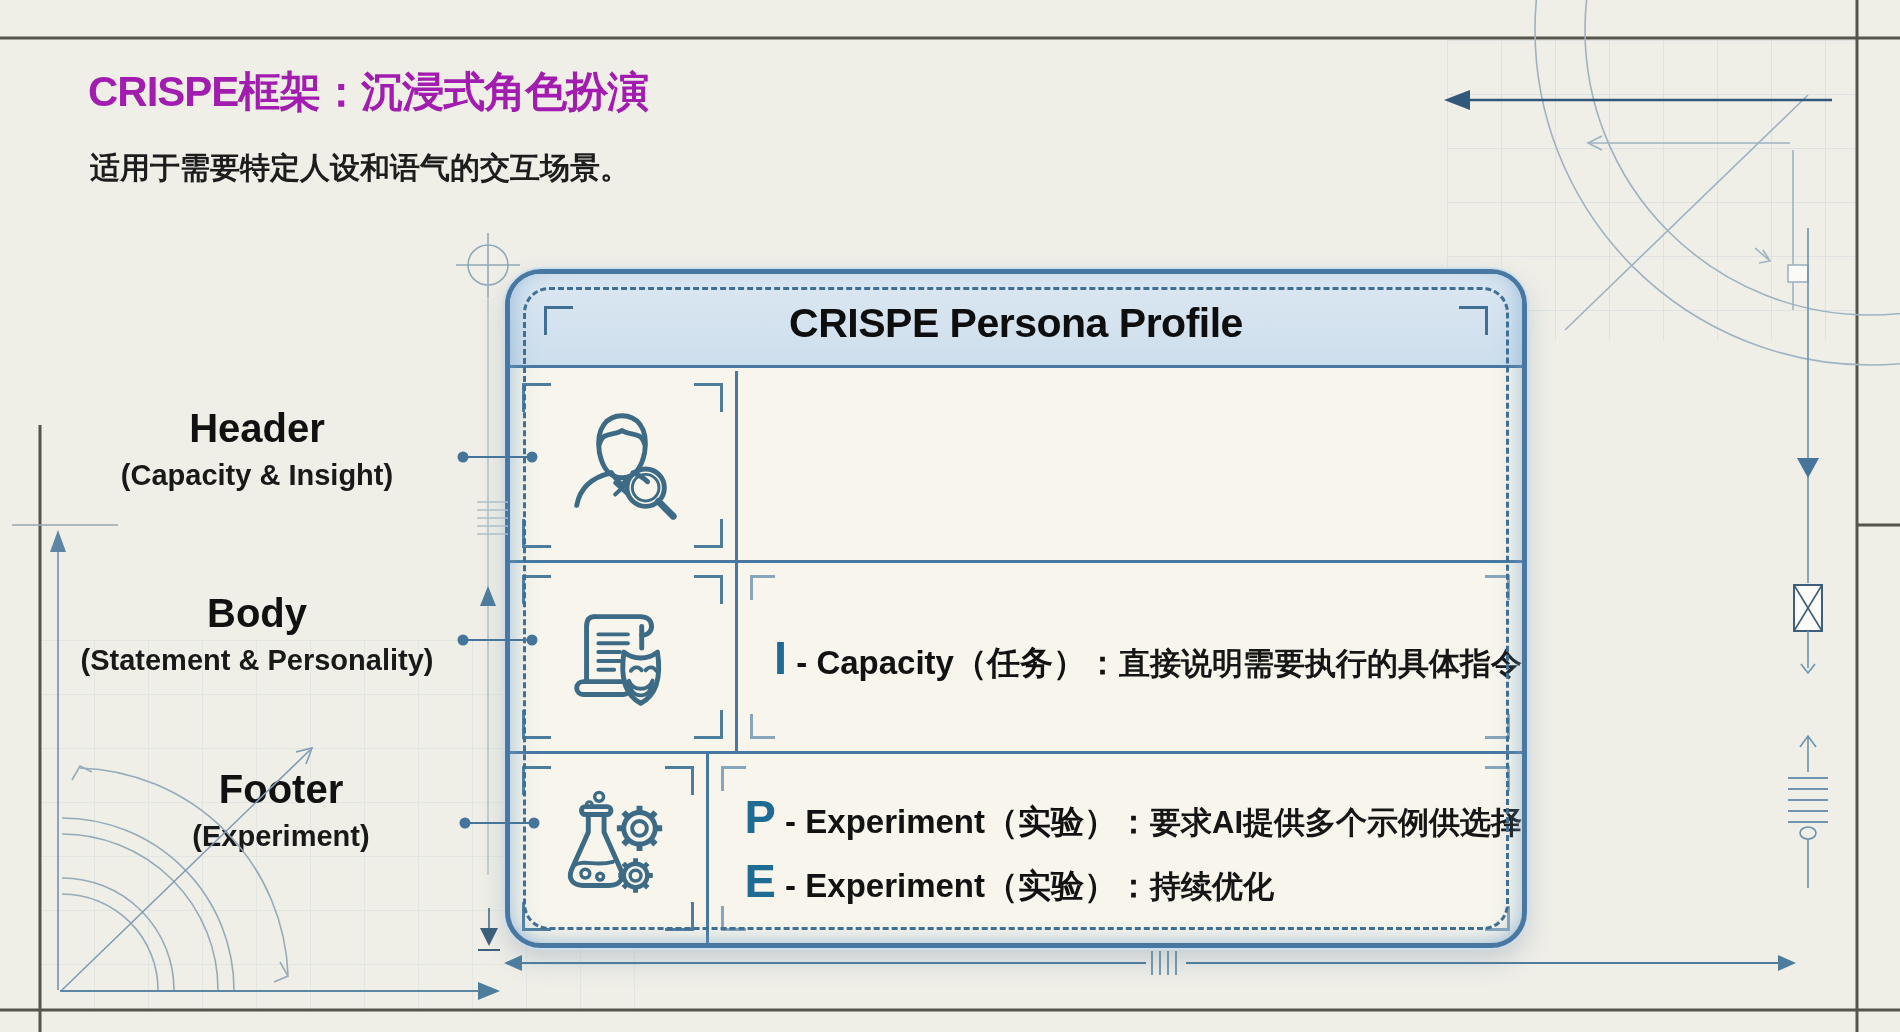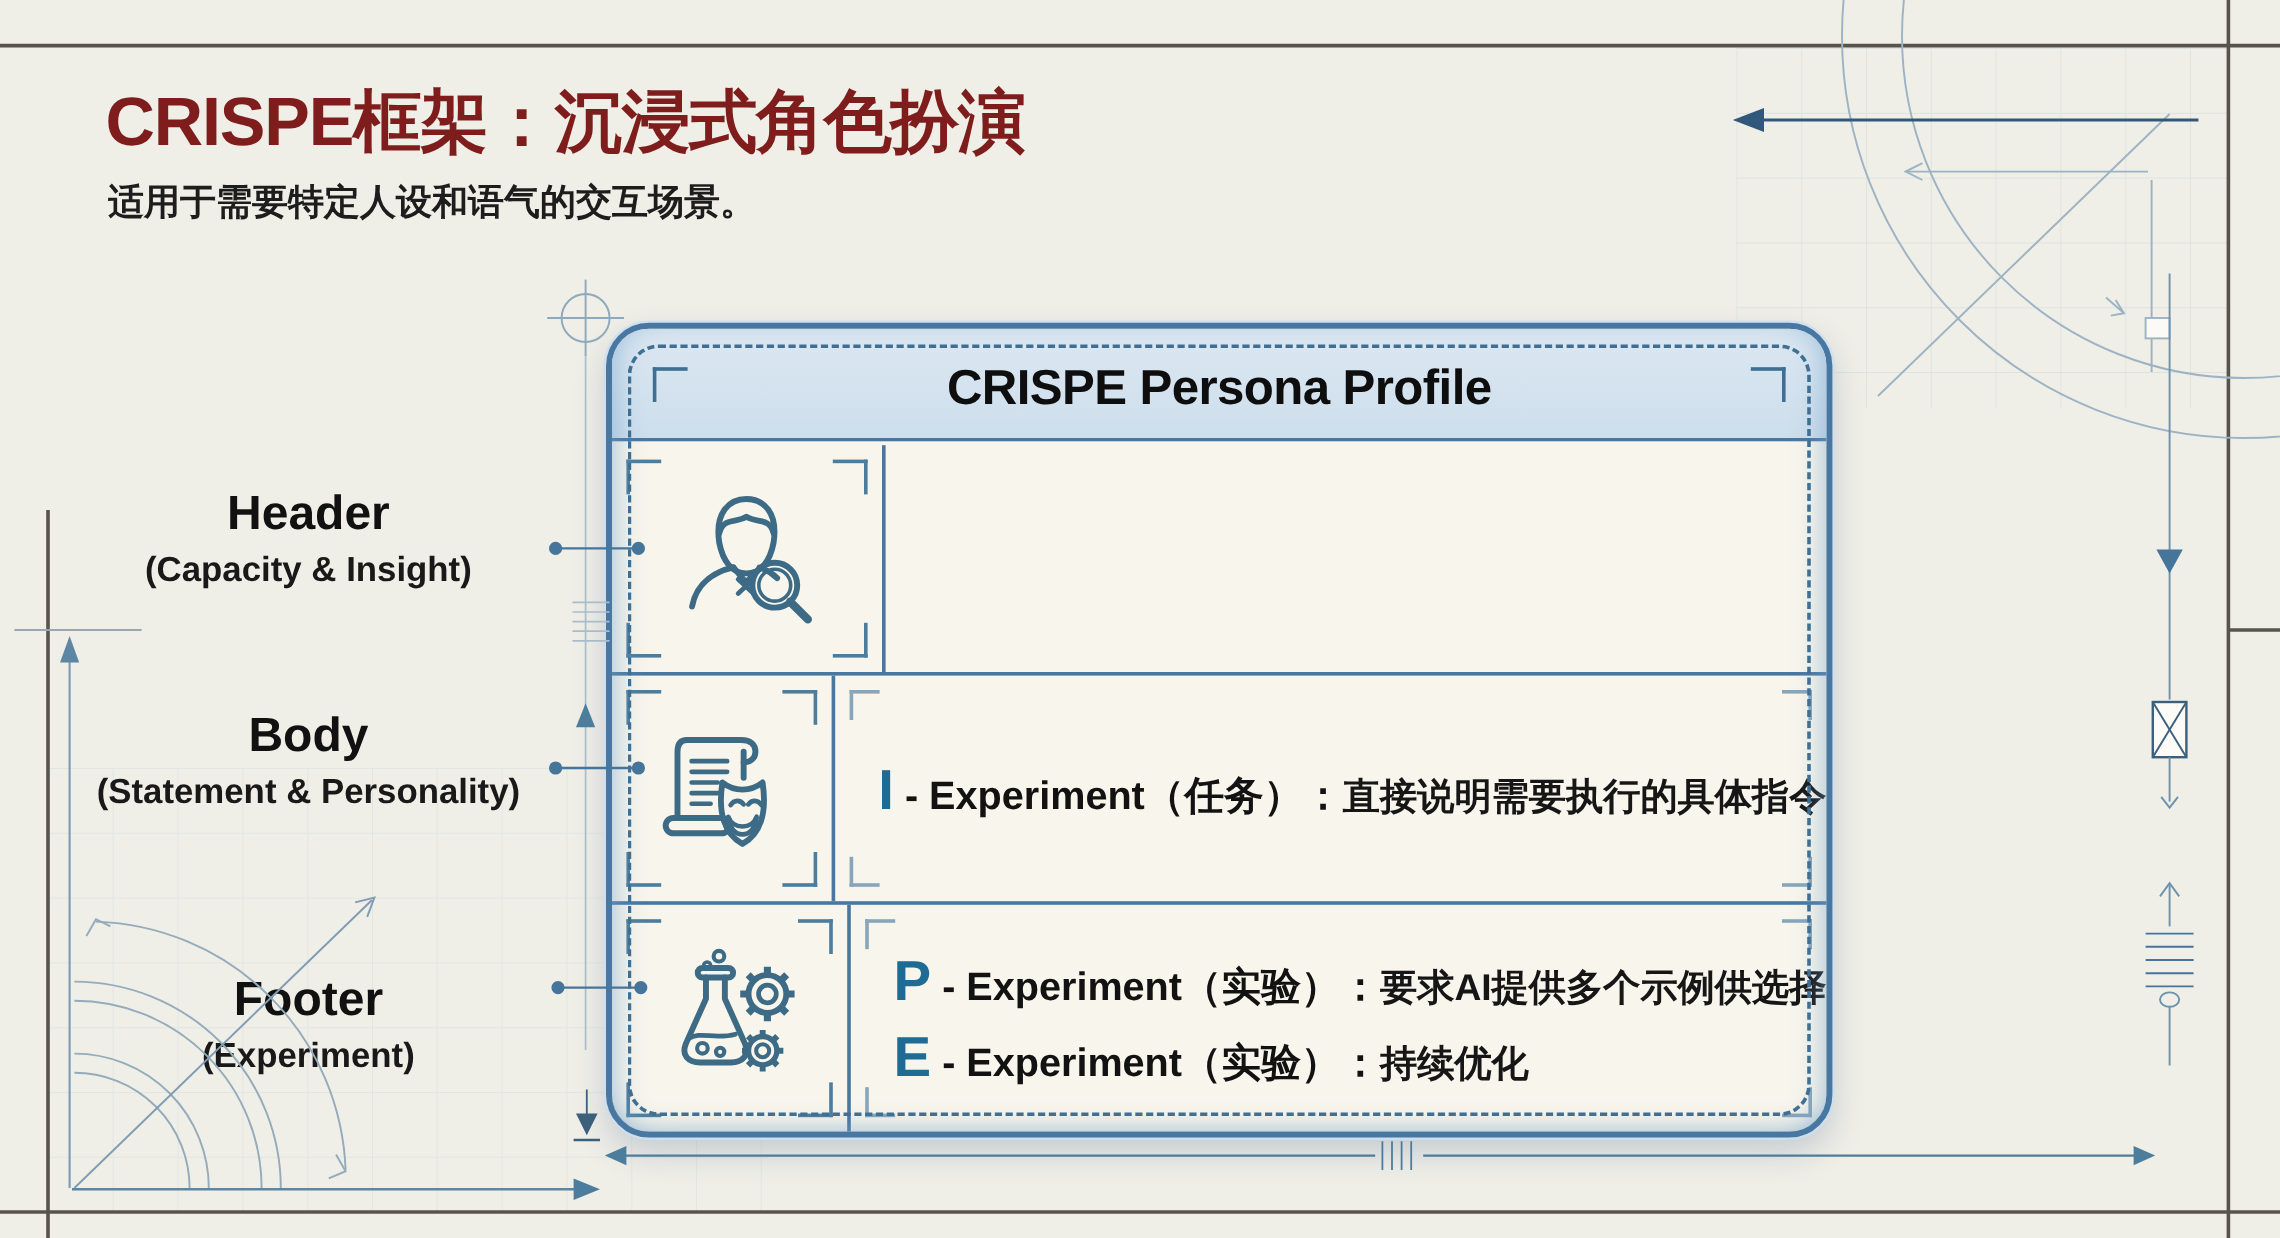--- a/index.html
+++ b/index.html
@@ -3,22 +3,22 @@
 <meta charset="utf-8">
 <style>
   html,body{margin:0;padding:0;width:1900px;height:1032px;overflow:hidden;
     background:#efeee7;font-family:"Liberation Sans","DejaVu Sans",sans-serif;}
   
   .grid{position:absolute;pointer-events:none;
     background-image:linear-gradient(#b9cdd9 1px,transparent 1px),
                      linear-gradient(90deg,#b9cdd9 1px,transparent 1px);
     background-size:54px 54px;opacity:.30;}
   
-  .page-title{position:absolute;left:88px;top:64px;font-size:57px;font-weight:800;
-    color:#7f1d1d;letter-spacing:-1px;white-space:nowrap;}
+  .page-title{position:absolute;left:88px;top:64px;font-size:42px;font-weight:800;
+    color:#a21caf;letter-spacing:-1px;white-space:nowrap;}
   .page-subtitle{position:absolute;left:90px;top:148px;font-size:30px;font-weight:700;
     color:#1d1d1d;white-space:nowrap;}
   
   .side-label{position:absolute;left:58px;width:398px;text-align:center;line-height:1.15;}
   .side-title{font-size:40px;font-weight:800;color:#111;}
   .side-sub{font-size:29px;font-weight:600;color:#191919;margin-top:8px;}
   
   .card{position:absolute;left:505px;top:269px;width:1022px;height:679px;
     box-sizing:border-box;border:5px solid #4878a2;border-radius:36px;background:#f7f5ec;
     box-shadow:0 0 0 2px rgba(205,223,238,.9),0 12px 26px rgba(90,120,150,.28);}
@@ -66,21 +66,21 @@
 <div class="page-subtitle">适用于需要特定人设和语气的交互场景。</div>
 
 <div class="side-label" style="top:405px;">
   <div class="side-title">Header</div>
   <div class="side-sub">(Capacity &amp; Insight)</div>
 </div>
 <div class="side-label" style="top:590px;">
   <div class="side-title">Body</div>
   <div class="side-sub">(Statement &amp; Personality)</div>
 </div>
-<div class="side-label" style="top:810px;">
+<div class="side-label" style="top:766px;padding-left:24px;">
   <div class="side-title">Footer</div>
   <div class="side-sub">(Experiment)</div>
 </div>
 
 <div class="card">
   <div class="band">
     <span class="bk band-l"></span>
     <span class="bk band-r"></span>
   </div>
   <div class="band-title">CRISPE Persona Profile</div>
@@ -123,21 +123,21 @@
           <path d="M73 79 C76 74.5 81 74.5 84 78.5" stroke-width="4"></path>
           <path d="M88 78.5 C91 74.5 96 74.5 99 79" stroke-width="4"></path>
           <path d="M71 89 C75 100 91 100 95 89 C94 99 89 104 83 104 C77 104 72 99 71 89 Z" stroke-width="4"></path>
         </svg>
       </div>
       <div class="text-cell">
         <span class="bk lite tl"></span>
         <span class="bk lite tr"></span>
         <span class="bk lite bl"></span>
         <span class="bk lite br"></span>
-        <div class="line"><span class="key">I</span><span class="en"> - Experiment（任务）：</span><span class="zh">直接说明需要执行的具体指令</span></div>
+        <div class="line"><span class="key">I</span><span class="en"> - Capacity（任务）：</span><span class="zh">直接说明需要执行的具体指令</span></div>
       </div>
     </div>
 
     <div class="row">
       <div class="icon-cell">
         <span class="bk tl"></span>
         <span class="bk tr"></span>
         <span class="bk bl"></span>
         <span class="bk br"></span>
         <svg class="icon" width="128" height="128" viewBox="0 0 130 130">

